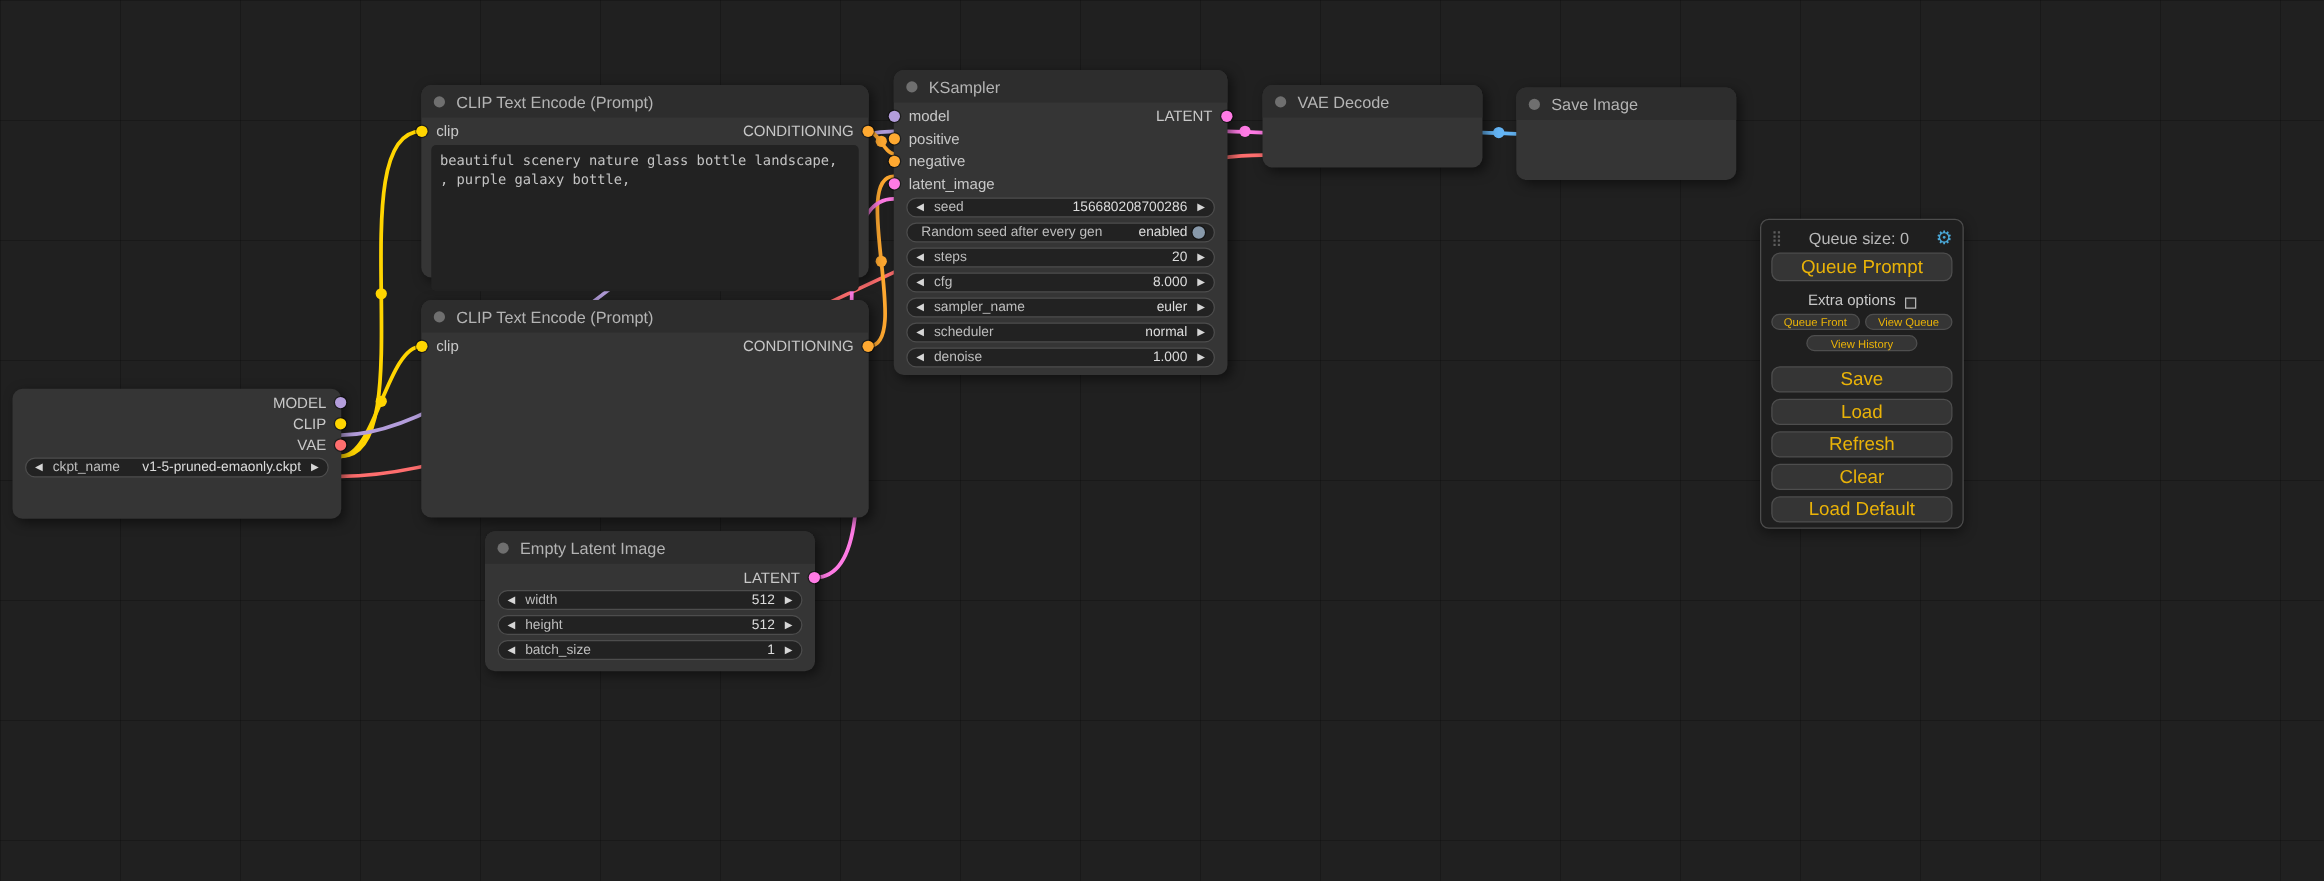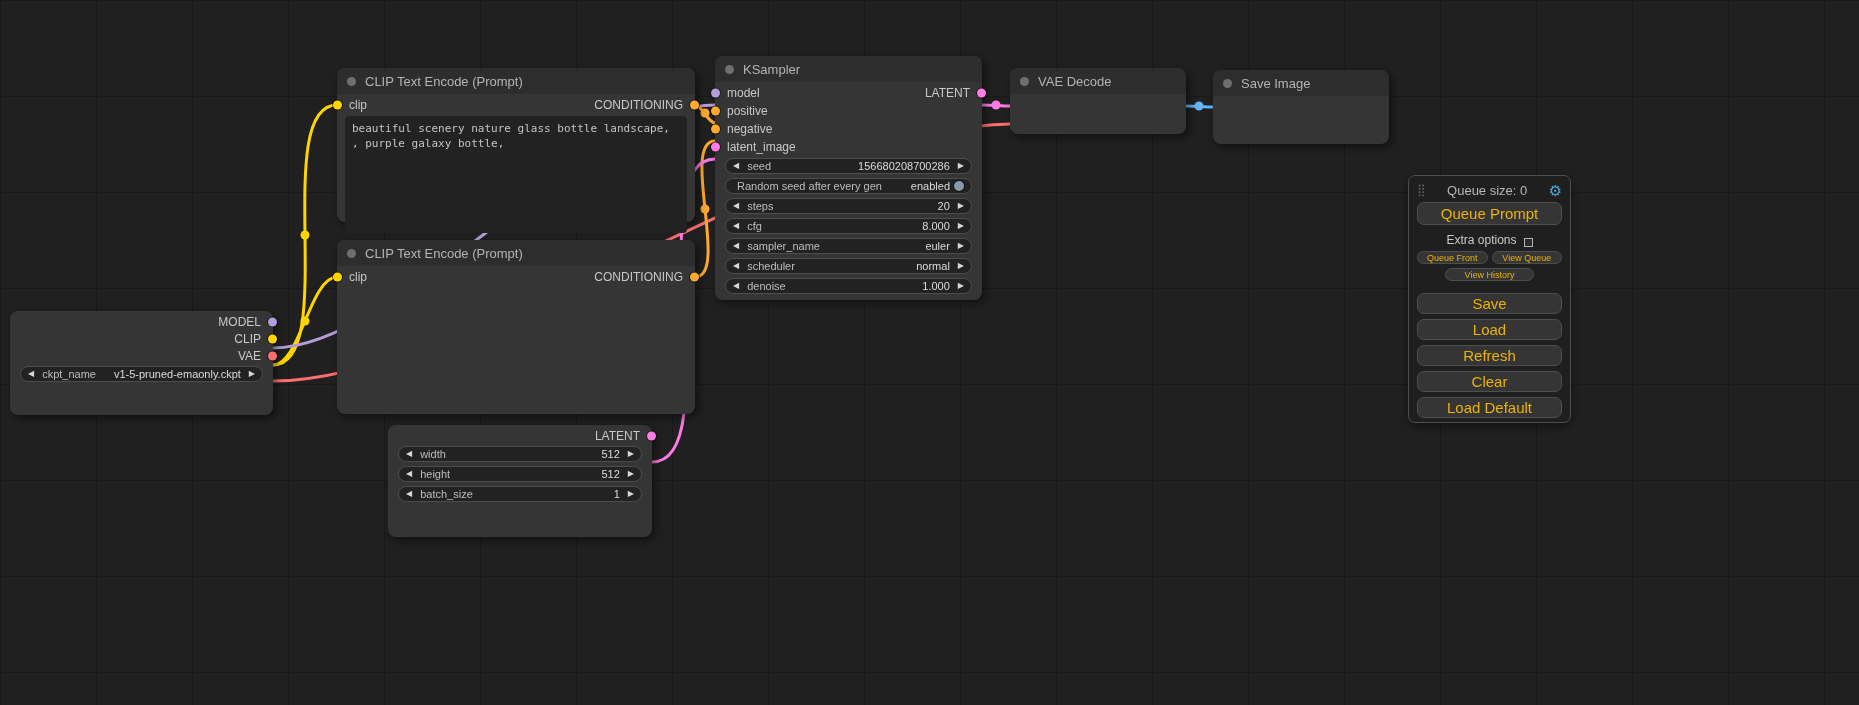--- a/index.html
+++ b/index.html
@@ -177,20 +177,24 @@
   </div>
   <div class="slot-row" style="margin-top:2px">
     <span class="slot-dot in" style="background:var(--c-clip)"></span>
     <span class="slot-label">clip</span>
     <span class="slot-label out-label">CONDITIONING</span>
     <span class="slot-dot out" style="background:var(--c-conditioning)"></span>
   </div>
 </div>
 
 <div class="node" style="left:388px;top:425px;width:264px;height:112px">
+  <div class="node-title">
+    <span class="collapse-dot"></span>
+    <span>Empty Latent Image</span>
+  </div>
   <div class="slot-row" style="margin-top:2px">
     <span class="slot-label out-label">LATENT</span>
     <span class="slot-dot out" style="background:var(--c-latent)"></span>
   </div>
   <div class="widget" style="margin-top:1px">
     <span class="arrow">◀</span>
     <span class="wlabel">width</span>
     <span class="wvalue">512</span>
     <span class="arrow">▶</span>
   </div>

